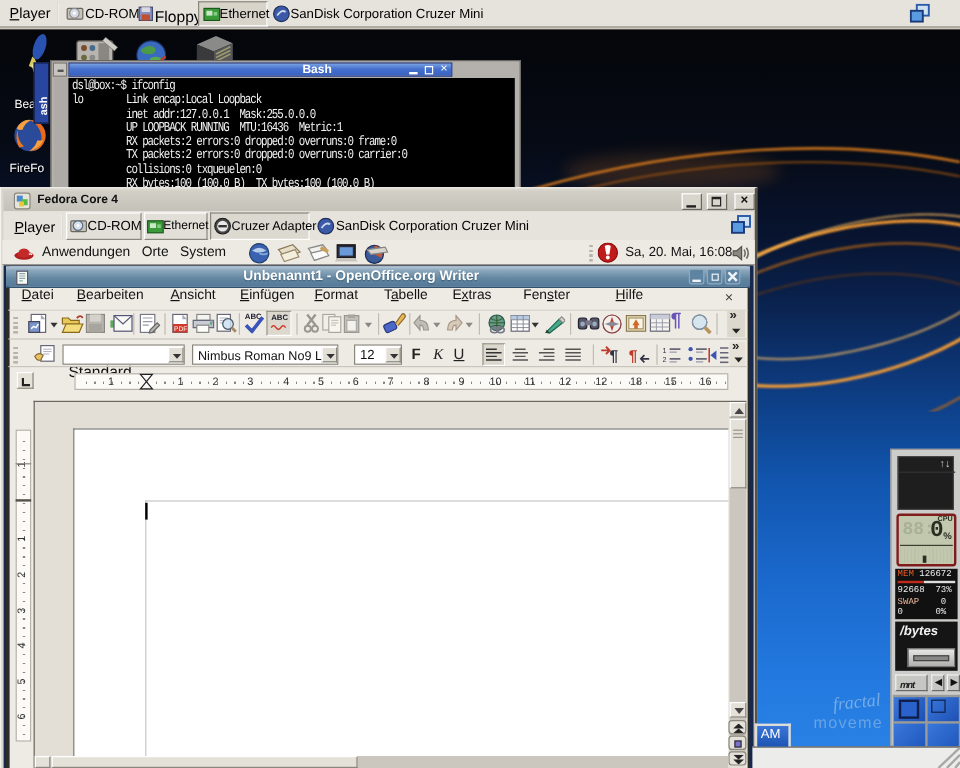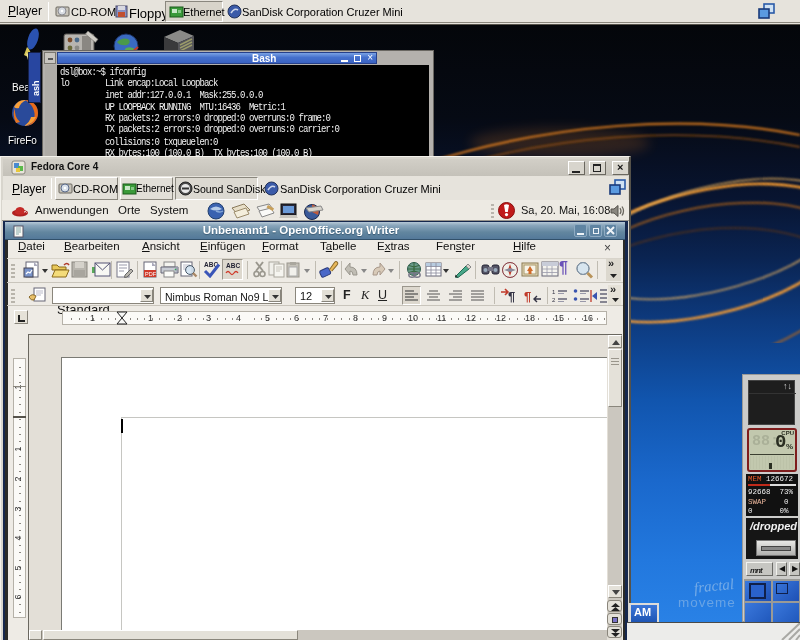--- a/index.html
+++ b/index.html
@@ -165,21 +165,21 @@
  <div class="abs" style="left:746px;top:474px;width:52px;height:42px;background:#111;color:#eee;font-size:7.5px;font-family:'Liberation Mono',monospace">
    <div class="abs txt" style="left:2px;top:1px"><span style="color:#e85a2a">MEM</span> <span style="letter-spacing:0">126672</span></div>
    <div class="abs" style="left:2px;top:10px;width:22px;height:2px;background:#c02a1a"></div>
    <div class="abs" style="left:24px;top:10px;width:26px;height:2px;background:#ddd"></div>
    <div class="abs txt" style="left:2px;top:14px">92668&nbsp;&nbsp;73%</div>
    <div class="abs txt" style="left:2px;top:24px"><span style="color:#e8b49a">SWAP</span>&nbsp;&nbsp;&nbsp;&nbsp;0</div>
    <div class="abs txt" style="left:2px;top:33px">0&nbsp;&nbsp;&nbsp;&nbsp;&nbsp;&nbsp;0%</div>
  </div>
 
  <div class="abs" style="left:746px;top:518px;width:52px;height:41px;background:#151515">
-   <div class="abs txt" style="left:4px;top:2px;font-size:11px;font-weight:bold;font-style:italic;color:#f0f0f0">/dropped</div>
+   <div class="abs txt" style="left:4px;top:2px;font-size:11px;font-weight:bold;font-style:italic;color:#f0f0f0">/bytes</div>
    <div class="abs" style="left:10px;top:22px;width:40px;height:16px;background:linear-gradient(180deg,#e8e8e6,#b0b0ae);border:1px solid #777">
      <div class="abs" style="left:4px;top:5px;width:30px;height:5px;background:#888;border:1px solid #444"></div>
    </div>
  </div>
 
  <div class="abs" style="left:746px;top:562px;width:27px;height:14px;background:#c6c6c2;border:1px solid;border-color:#f2f2ee #6a6a66 #6a6a66 #f2f2ee">
    <div class="abs txt" style="left:3px;top:3px;font-size:8px;font-weight:bold;color:#222;letter-spacing:-1px;font-style:italic">mnt</div>
  </div>
  <div class="abs" style="left:776px;top:562px;width:11px;height:14px;background:#c6c6c2;border:1px solid;border-color:#f2f2ee #6a6a66 #6a6a66 #f2f2ee">
       <div class="abs txt" style="left:2px;top:1px;font-size:8px;color:#111">◀</div>
@@ -237,21 +237,21 @@
         <rect x="3" y="5" width="5" height="4" fill="#c8e8c8"></rect>
         <rect x="9" y="6" width="3" height="3" fill="#86c886"></rect>
       </svg>
   <div class="abs txt" style="left:133px;top:7px;font-size:10px">Ethernet</div>
   <div class="abs" style="left:172px;top:1px;width:83px;height:23px;background:#dcd9d1;border:1px solid;border-color:#8a877e #fff #fff #8a877e"></div>
   <svg class="abs" style="left:175px;top:5px" width="15" height="15">
         <circle cx="7.5" cy="7.5" r="6.5" fill="#4a4a4a" stroke="#222"></circle>
         <circle cx="7.5" cy="7.5" r="4.5" fill="#e8e8e8"></circle>
         <rect x="4" y="6.5" width="7" height="2" fill="#333"></rect>
       </svg>
-  <div class="abs txt" style="left:190px;top:7px;font-size:10.5px">Sound SanDisk</div>
+  <div class="abs txt" style="left:190px;top:7px;font-size:10.5px">Cruzer Adapter</div>
   <svg class="abs" style="left:261px;top:5px" width="15" height="15">
         <circle cx="7.5" cy="7.5" r="6.5" fill="#3a5aa8" stroke="#20305a"></circle>
         <path d="M4,9 Q7.5,3.5 11,6" stroke="#cdd6ea" stroke-width="1.6" fill="none"></path>
       </svg>
   <div class="abs txt" style="left:277px;top:7px;font-size:11px">SanDisk Corporation Cruzer Mini</div>
   <svg class="abs" style="left:606px;top:3px" width="18" height="17">
         <rect x="6" y="1" width="10" height="9" fill="#cfe2f4" stroke="#2a5aa8" stroke-width="1.6"></rect>
         <rect x="1" y="6" width="10" height="9" fill="#5a9ae0" stroke="#1a3a7a" stroke-width="1.6"></rect>
       </svg>
  </div>
@@ -678,14 +678,14 @@
 <div class="abs" style="left:627px;top:622px;width:173px;height:18px;background:#ececea;border-top:1px solid #4a4a48">
  <svg class="abs" style="right:0;bottom:0" width="30" height="17">
       <g stroke="#a8a8a4" stroke-width="2">
         <line x1="30" y1="0" x2="12" y2="17"></line>
         <line x1="30" y1="6" x2="19" y2="17"></line>
         <line x1="30" y1="12" x2="26" y2="17"></line>
       </g>
     </svg>
 </div>
 <div class="abs" style="left:629px;top:603px;width:30px;height:19px;background:linear-gradient(180deg,#3a76d8,#1e55b4);border:2px solid #dcdcda;border-bottom:none">
- <div class="abs txt" style="left:3px;top:1px;font-size:11px;font-weight:bold;color:#fff">AM</div>
+ <div class="abs txt" style="left:3px;top:1px;font-size:11px;font-weight:normal;color:#fff">AM</div>
 </div>
 
 </body></html>

